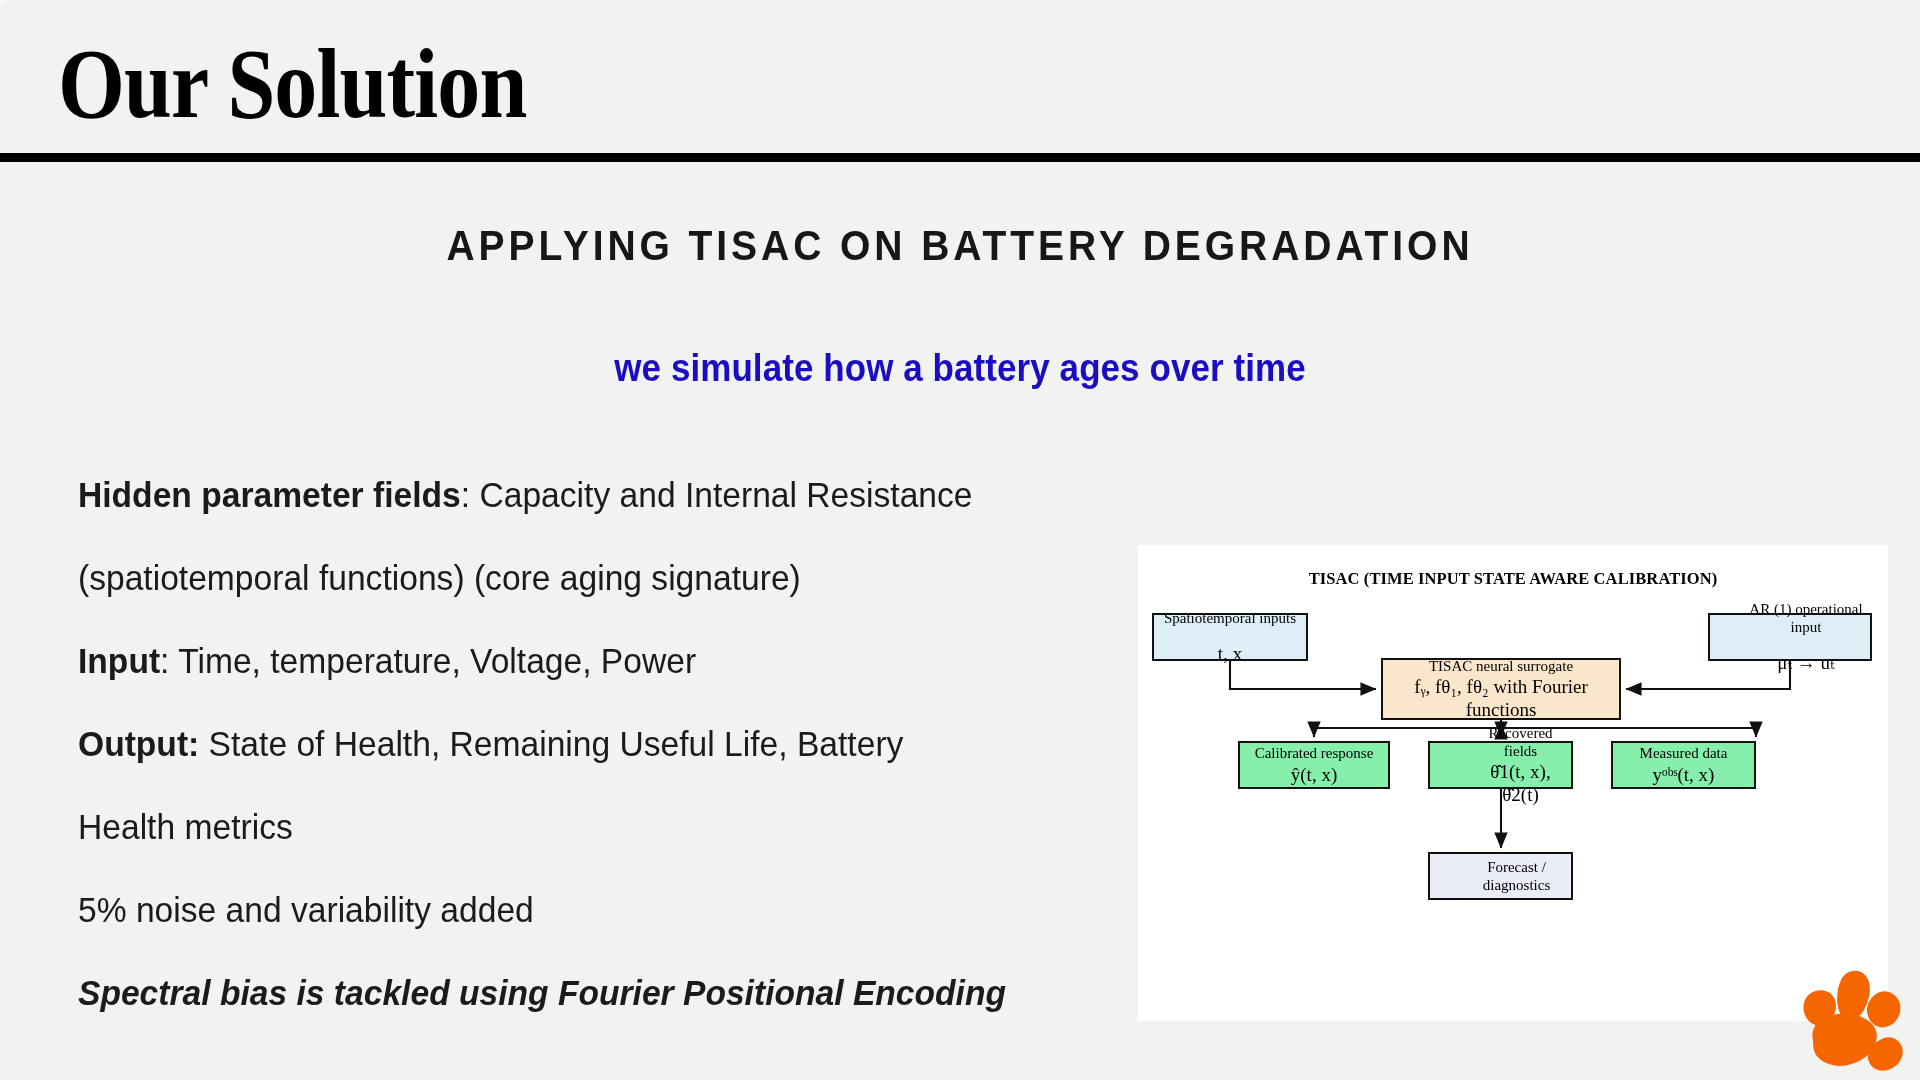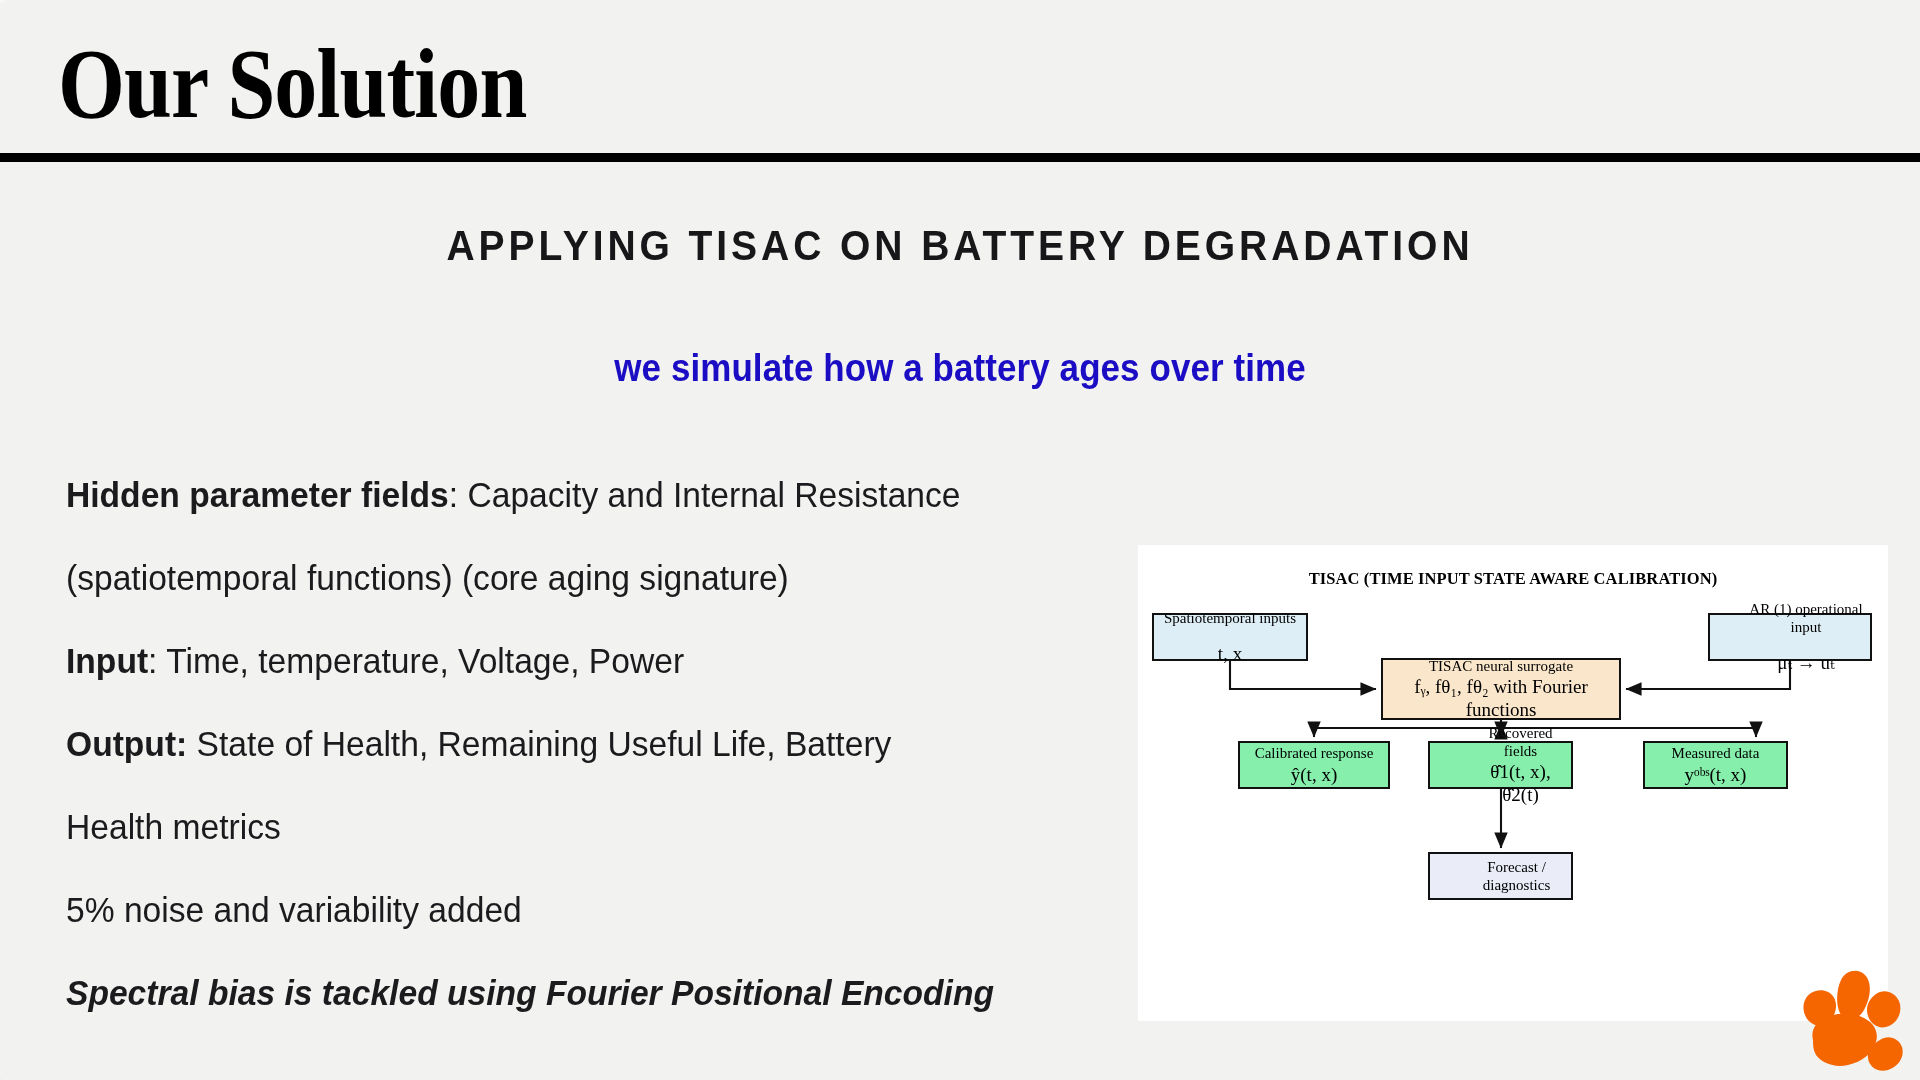--- a/index.html
+++ b/index.html
@@ -51,21 +51,21 @@
     text-align:center;
     font-weight:700;
     font-size:38px;
     letter-spacing:.1px;
     color:#1a0dc4;
     transform:scaleX(.92);
   }
 
   
   .body-copy{
-    position:absolute;left:66px;top:453px;width:1060px;
+    position:absolute;left:78px;top:453px;width:1060px;
   }
   .body-line{
     font-size:35px;
     line-height:83px;
     color:#1b1b1d;
     white-space:nowrap;
     transform:scaleX(.96);
     transform-origin:left center;
   }
   .body-line b{font-weight:700;}
@@ -99,21 +99,21 @@
   .fill-peach{background:#fae6ca;}
   .fill-white{background:#86efac;}
   .fill-lav{background:#eaecf7;}
 
   
   #box-spatio  {left:14px;  top:68px;  width:156px;height:48px;}
   #box-ar      {left:570px; top:68px;  width:164px;height:48px;padding-left:32px;}
   #box-surr    {left:243px; top:113px; width:240px;height:62px;}
   #box-calib   {left:100px; top:196px; width:152px;height:48px;}
   #box-recov   {left:290px; top:196px; width:145px;height:48px;padding-left:40px;}
-  #box-meas    {left:473px; top:196px; width:145px;height:48px;margin-left:32px;}
+  #box-meas    {left:473px; top:196px; width:145px;height:48px;}
   #box-fore    {left:290px; top:307px; width:145px;height:48px;padding-left:32px;}
 
   
   .paw-logo{position:absolute;left:1796px;top:968px;width:112px;height:108px;}
 </style>
 </head>
 <body>
 
 <div class="paper-texture"></div>
 

